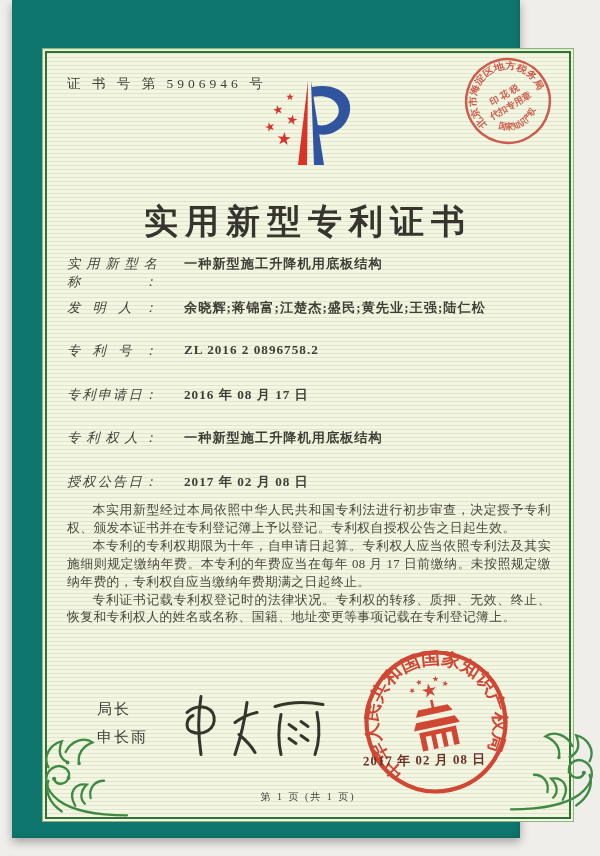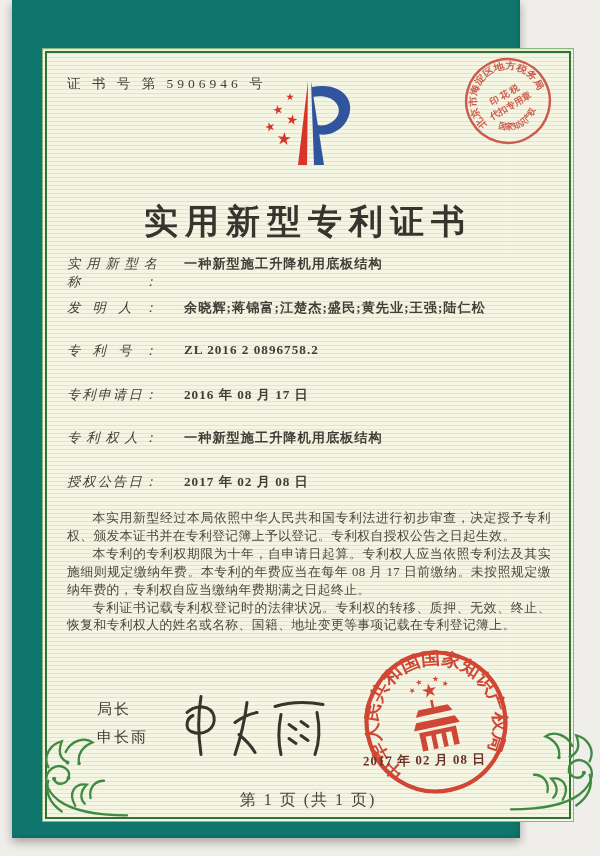--- a/index.html
+++ b/index.html
@@ -14,26 +14,26 @@
   .sheet::before{content:"";position:absolute;inset:2px;border:2px solid #2f7136;pointer-events:none;}
   .cert-no{position:absolute;left:24px;top:26px;font-size:13.5px;letter-spacing:4px;color:#3f3f38;}
   .logo{position:absolute;left:200px;top:28px;width:130px;height:92px;}
   .title{position:absolute;left:0;top:118px;width:100%;text-align:center;
     font-size:34px;font-weight:700;letter-spacing:7px;color:#35352e;margin-top:32px;}
   .fields{position:absolute;left:24px;top:206px;right:14px;}
   .frow{height:43.6px;display:flex;align-items:flex-start;font-size:13.2px;color:#403f37;}
   .flabel{display:inline-block;width:90px;text-align:justify;text-align-last:justify;flex:0 0 90px;font-style:italic;}
   .fvalue{margin-left:27px;letter-spacing:1px;white-space:nowrap;font-weight:bold;}
   .paras{position:absolute;left:24px;right:22px;top:453px;font-size:12.8px;line-height:17.9px;
-    color:#4a493d;letter-spacing:0.4px;text-align:justify;margin-top:8px;}
+    color:#4a493d;letter-spacing:0.4px;text-align:justify;}
   .paras p{margin:0;text-indent:2em;}
   .sign{position:absolute;left:54px;top:646px;font-size:15px;line-height:28px;color:#3c3c34;letter-spacing:2px;}
   .sig-svg{position:absolute;left:132px;top:636px;width:170px;height:88px;}
   .footer{position:absolute;left:0;top:741px;width:100%;text-align:center;
-    font-size:16px;letter-spacing:2px;color:#45453c;}
+    font-size:10px;letter-spacing:2px;color:#45453c;}
   .seal-main{position:absolute;left:318px;top:598px;width:150px;height:150px;
     transform:rotate(-12deg);opacity:.93;}
   .seal-date{position:absolute;left:320px;top:702px;width:170px;font-size:13px;font-weight:600;
     color:#6d3227;letter-spacing:1px;transform:rotate(-1deg);}
   .seal-tax{position:absolute;left:419px;top:6px;width:92px;height:92px;
     transform:rotate(-30deg);opacity:.88;}
   .flourish{position:absolute;width:96px;height:96px;}
   .fl-left{left:-10px;top:678px;}
   .fl-right{left:466px;top:672px;transform:scaleX(-1);}
 </style>

